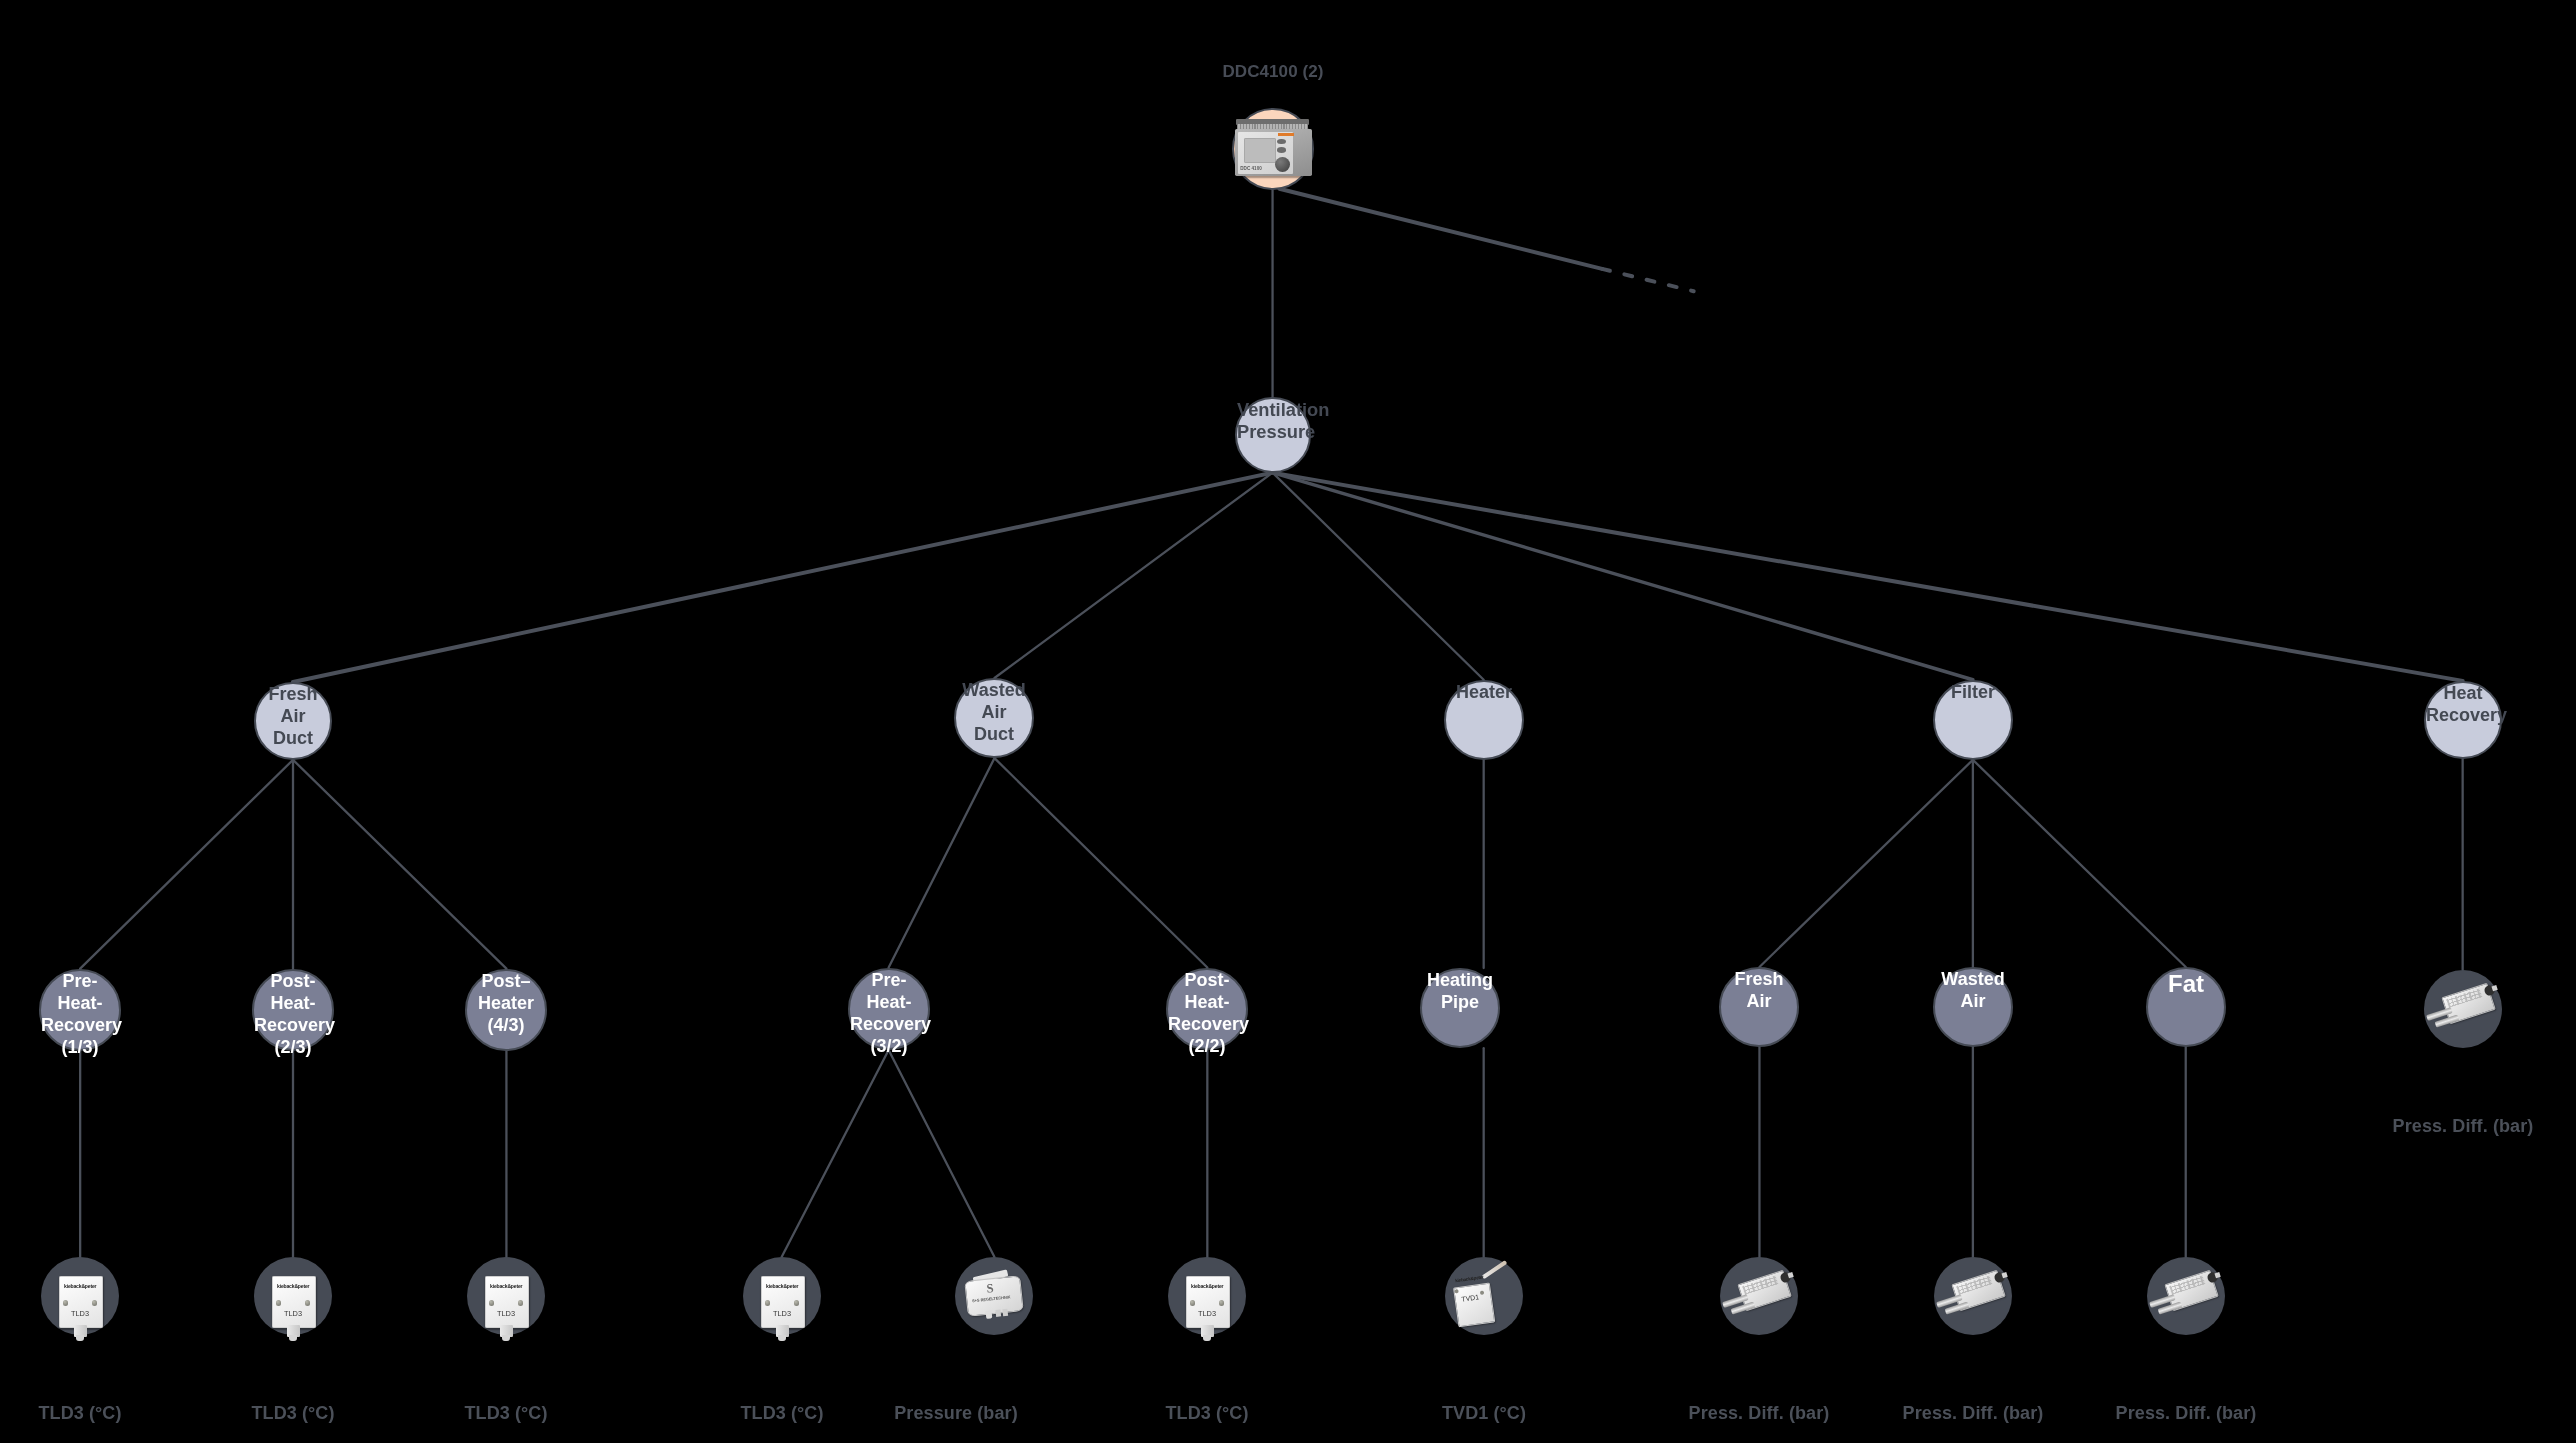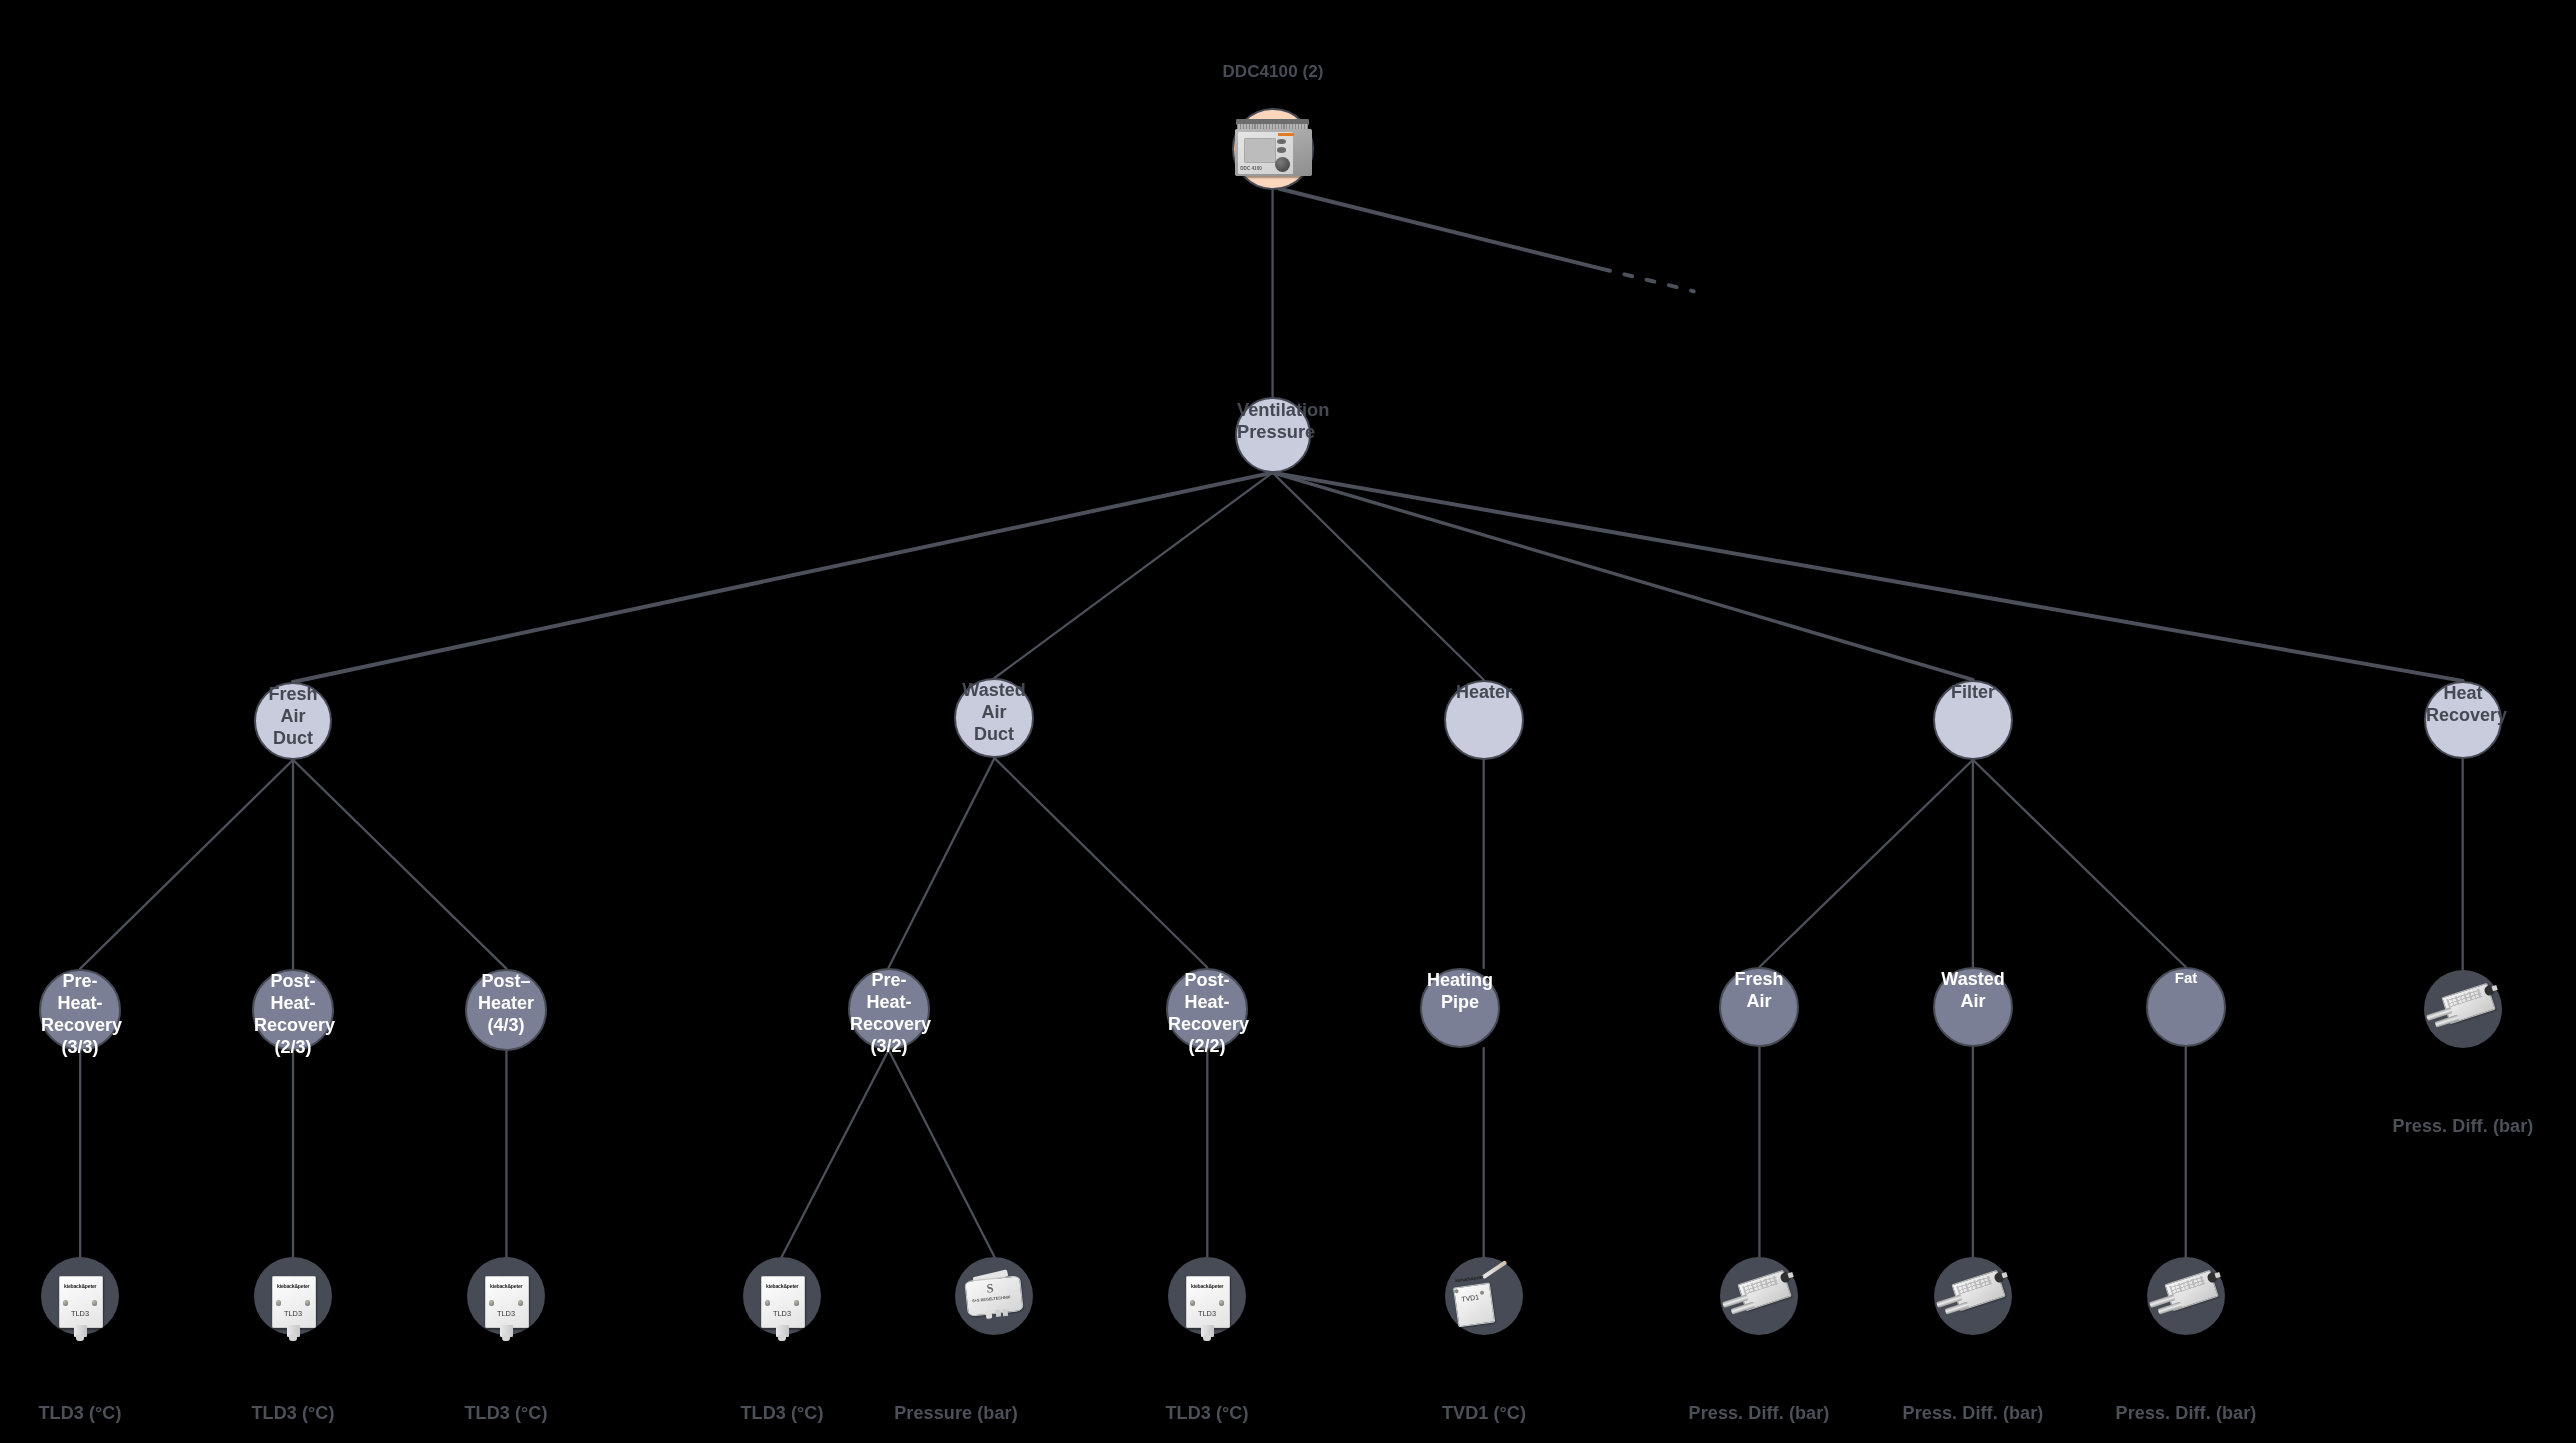--- a/index.html
+++ b/index.html
@@ -170,21 +170,21 @@
       <div class="node ell lvl2" style="left: 2463px; top: 720px; width: 78px; height: 78px;">
         <div class="nlabel" style="font-size: 18px;">
           <div>Heat</div>
           <div>Recovery</div>
         </div>
       </div>
       <div class="node ell lvl3" style="left: 80px; top: 1010px; width: 82px; height: 82px;">
         <div class="nlabel" style="font-size: 18px;">
           <div>Pre-Heat-</div>
           <div>Recovery</div>
-          <div>(3/3)</div>
+          <div>(1/3)</div>
         </div>
       </div>
       <div class="node ell lvl3" style="left: 293px; top: 1010px; width: 82px; height: 82px;">
         <div class="nlabel" style="font-size: 18px;">
           <div>Post-Heat-</div>
           <div>Recovery</div>
           <div>(2/3)</div>
         </div>
       </div>
       <div class="node ell lvl3" style="left: 506px; top: 1010px; width: 82px; height: 82px;">
@@ -218,21 +218,21 @@
         <div class="nlabel" style="font-size: 18px;">
           <div>Fresh Air</div>
         </div>
       </div>
       <div class="node ell lvl3" style="left: 1973px; top: 1007px; width: 80px; height: 80px;">
         <div class="nlabel" style="font-size: 18px;">
           <div>Wasted Air</div>
         </div>
       </div>
       <div class="node ell lvl3" style="left: 2186px; top: 1007px; width: 80px; height: 80px;">
-        <div class="nlabel" style="font-size: 15px;">
+        <div class="nlabel" style="font-size: 24px;">
           <div>Fat</div>
         </div>
       </div>
       <div class="node sensor" style="left: 2463px; top: 1009px; width: 78px; height: 78px;">
         <div class="dpr">
           <div class="box"></div>
           <div class="lbl"></div>
           <div class="n1"></div>
           <div class="n2"></div>
           <div class="cap"></div>

